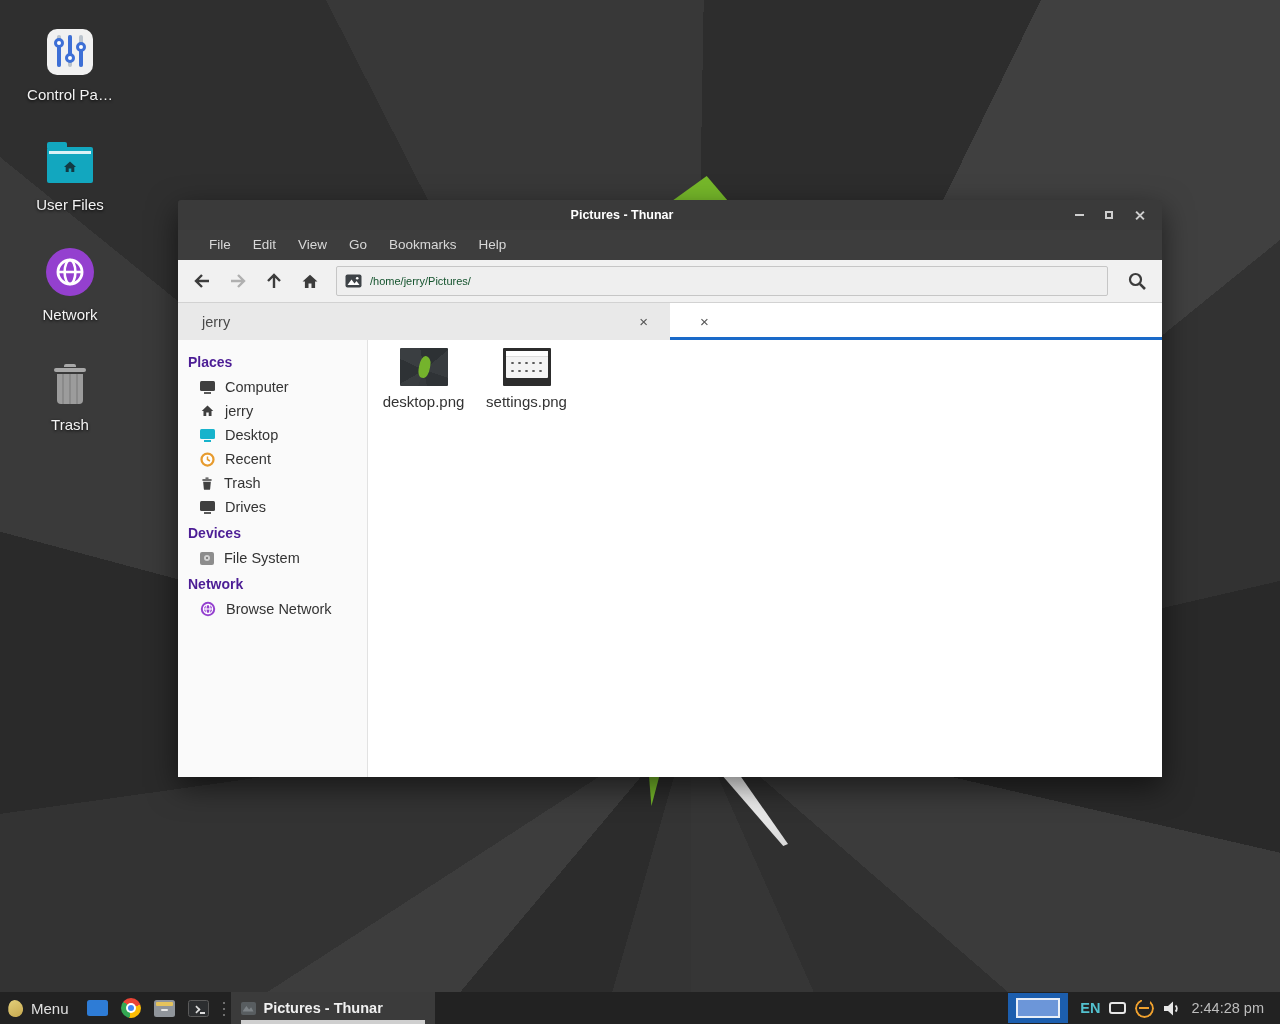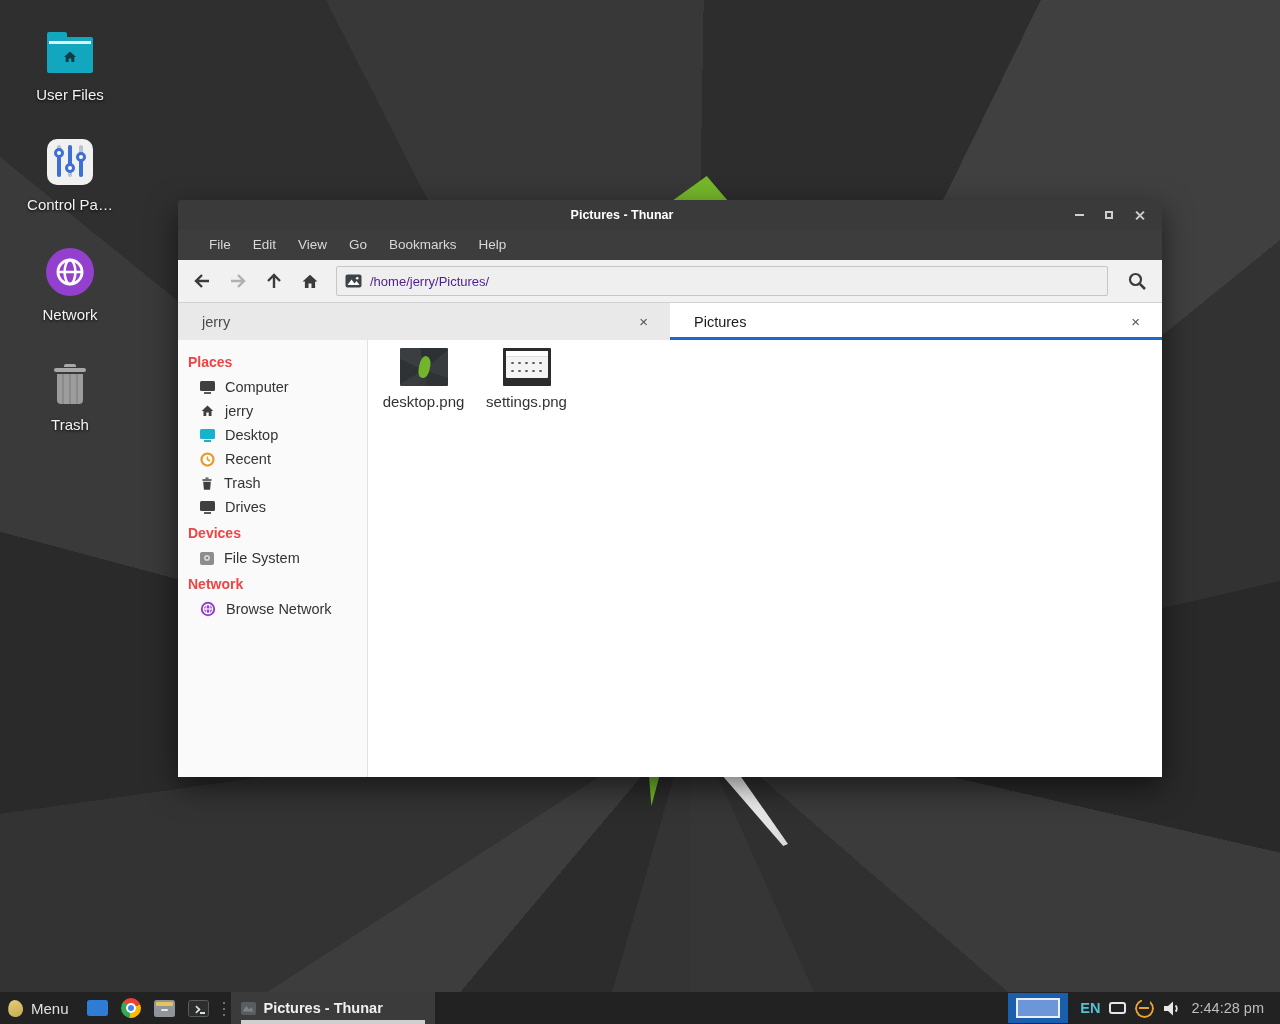--- a/index.html
+++ b/index.html
@@ -64,32 +64,32 @@
   .wbtn .cls { position:relative; width:11px; height:11px; }
   .wbtn .cls::before,.wbtn .cls::after { content:""; position:absolute; left:5px; top:0; width:2px; height:11px; background:#cfcfcf; }
   .wbtn .cls::before { transform:rotate(45deg);} .wbtn .cls::after { transform:rotate(-45deg);}
   .menubar { height:30px; background:#3d3d3d; display:flex; align-items:center; padding-left:20px; }
   .menu-item { color:#d8d8d8; font-size:13.5px; padding:0 11px; line-height:30px; cursor:pointer; }
   .toolbar { height:43px; background:#f1f1f1; border-bottom:1px solid #d2d2d2; display:flex; align-items:center; padding:0 6px; }
   .nav-btn { width:36px; height:34px; display:flex; align-items:center; justify-content:center; color:#3c3c3c; cursor:pointer; }
   .nav-btn.disabled { color:#b0b0b0; }
   .pathbar { flex:1; height:30px; margin:0 10px 0 8px; background:#efefef; border:1px solid #c6c6c6; border-radius:2px;
     display:flex; align-items:center; padding:0 8px; gap:8px; cursor:text; }
-  .pathbar .ptext { font-size:13px; color:#4c1d95; }
+  .pathbar .ptext { font-size:11px; color:#14532d; }
   .search-btn { width:38px; height:34px; display:flex; align-items:center; justify-content:center; color:#3c3c3c; cursor:pointer; }
   .tabbar { height:37px; display:flex; background:#e9e9e9; }
   .tab { flex:1; display:flex; align-items:center; padding:0 16px 0 24px; cursor:pointer; position:relative; }
   .tab .tlabel { flex:1; font-size:14.5px; color:#4a4a4a; }
   .tab.active { background:#ffffff; }
   .tab.active .tlabel { color:#1a1a1a; }
   .tab.active::after { content:""; position:absolute; left:0; right:0; bottom:0; height:3px; background:#1a6ac9; }
   .tab .tclose { color:#555; font-size:15px; padding:2px 6px; cursor:pointer; }
   .win-main { flex:1; display:flex; min-height:0; }
   .sidebar { width:190px; background:#fafafa; border-right:1px solid #e2e2e2; padding-top:8px; overflow:hidden; }
-  .sb-header { font-size:14px; font-weight:bold; color:#ef4444; padding:6px 10px 5px 10px; }
+  .sb-header { font-size:14px; font-weight:bold; color:#4c1d95; padding:6px 10px 5px 10px; }
   .sb-item { display:flex; align-items:center; gap:10px; padding:4px 6px 4px 22px; font-size:14.5px; color:#333; cursor:pointer; }
   .sb-item svg, .sb-item .sbi { flex:0 0 auto; }
   .filepane { flex:1; background:#ffffff; position:relative; padding:6px 0 0 4px; display:flex; align-items:flex-start; }
   .file { width:103px; display:flex; flex-direction:column; align-items:center; padding-top:2px; cursor:pointer; }
   .file .flabel { margin-top:7px; font-size:15px; color:#333; }
   .thumb { position:relative; width:48px; height:38px; overflow:hidden; border-radius:1px; }
   .thumb.dark { background:conic-gradient(from 200deg at 50% 58%, #393d40 0 40deg, #2e3235 40deg 95deg, #3a3e41 95deg 150deg, #2d3134 150deg 210deg, #383c3f 210deg 268deg, #2f3336 268deg 330deg, #363a3d 330deg 360deg); }
   .thumb .leaf { position:absolute; left:19px; top:8px; width:11px; height:22px; background:#74b32c;
     border-radius:55% 60% 50% 45% / 60% 40% 60% 40%; transform:rotate(9deg); }
   .thumb .panel { position:absolute; left:4px; top:5px; width:20px; height:31px; background:#fbfbfb;
@@ -154,46 +154,46 @@
 <body>
 
 <div class="screen">
   <div class="wp-leaf-top"></div>
   <div class="wp-leaf-sliver"></div>
   <div class="wp-shard"></div>
 
   <div class="desk-icons">
     <div class="desk-icon">
       <div class="glyph">
-          <div class="i-folder">
-        <svg width="18" height="16" viewBox="0 0 16 16">
-              <path d="M8 2.5 L14 8 H12.3 V13 H9.3 V9.4 H6.7 V13 H3.7 V8 H2 Z" fill="#123a44"></path>
-            </svg>
-      </div>
-        </div>
-      <div class="dlabel">User Files</div>
-    </div>
-    <div class="desk-icon">
-      <div class="glyph">
           <div class="i-control">
         <div class="slider">
               <div class="fill" style="top:8px;height:24px"></div>
               <div class="knob" style="top:3px"></div>
             </div>
         <div class="slider">
               <div class="fill" style="top:0;height:22px"></div>
               <div class="knob" style="top:18px"></div>
             </div>
         <div class="slider">
               <div class="fill" style="top:12px;height:20px"></div>
               <div class="knob" style="top:7px"></div>
             </div>
       </div>
         </div>
       <div class="dlabel">Control Pa…</div>
+    </div>
+    <div class="desk-icon">
+      <div class="glyph">
+          <div class="i-folder">
+        <svg width="18" height="16" viewBox="0 0 16 16">
+              <path d="M8 2.5 L14 8 H12.3 V13 H9.3 V9.4 H6.7 V13 H3.7 V8 H2 Z" fill="#123a44"></path>
+            </svg>
+      </div>
+        </div>
+      <div class="dlabel">User Files</div>
     </div>
     <div class="desk-icon">
       <div class="glyph">
           <div class="i-globe-lg">
         <svg width="34" height="34" viewBox="0 0 24 24">
               <circle cx="12" cy="12" r="8.5" fill="none" stroke="#fff" stroke-width="2"></circle>
               <ellipse cx="12" cy="12" rx="3.8" ry="8.5" fill="none" stroke="#fff" stroke-width="1.8"></ellipse>
               <line x1="3.5" y1="12" x2="20.5" y2="12" stroke="#fff" stroke-width="1.8"></line>
             </svg>
       </div>
@@ -273,21 +273,20 @@
           </svg>
       </div>
     </div>
 
     <div class="tabbar">
       <div class="tab">
         <span class="tlabel">jerry</span>
         <span class="tclose">×</span>
       </div>
       <div class="tab active">
-        <span class="tlabel">Pictures</span>
         <span class="tclose">×</span>
       </div>
     </div>
 
     <div class="win-main">
       <div class="sidebar">
         <div class="sb-header">Places</div>
         <div class="sb-item">
           <div class="mon dark sbi">
               <div class="m-scr"></div>

